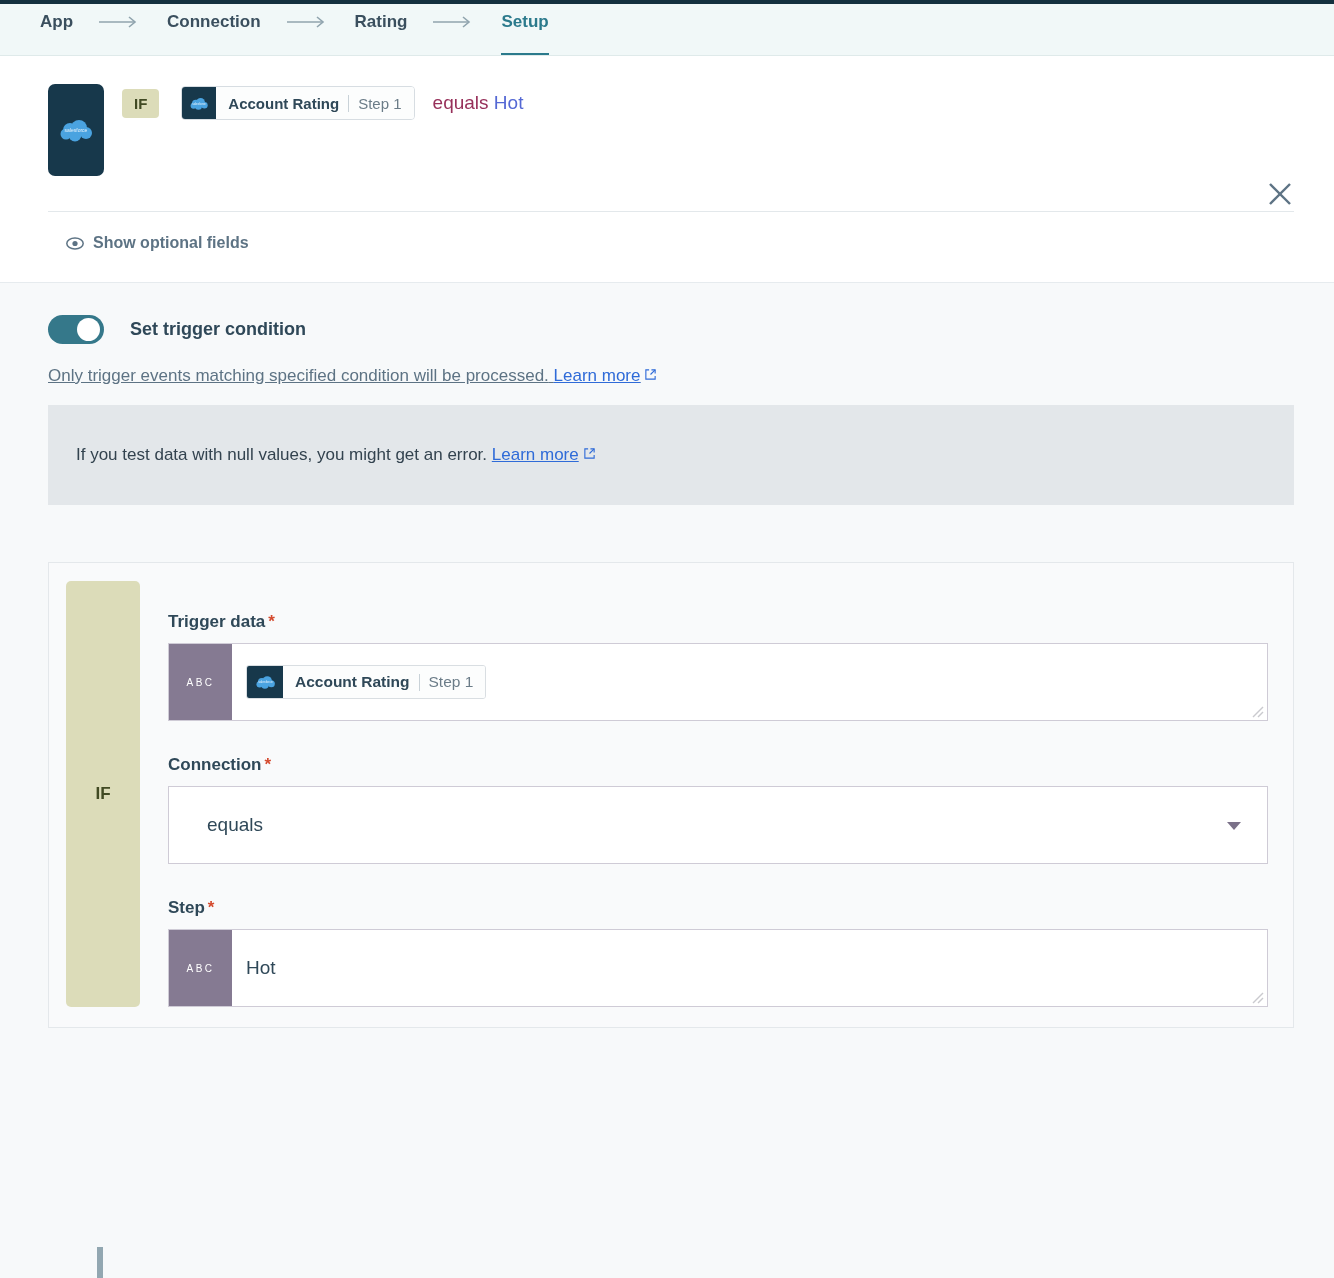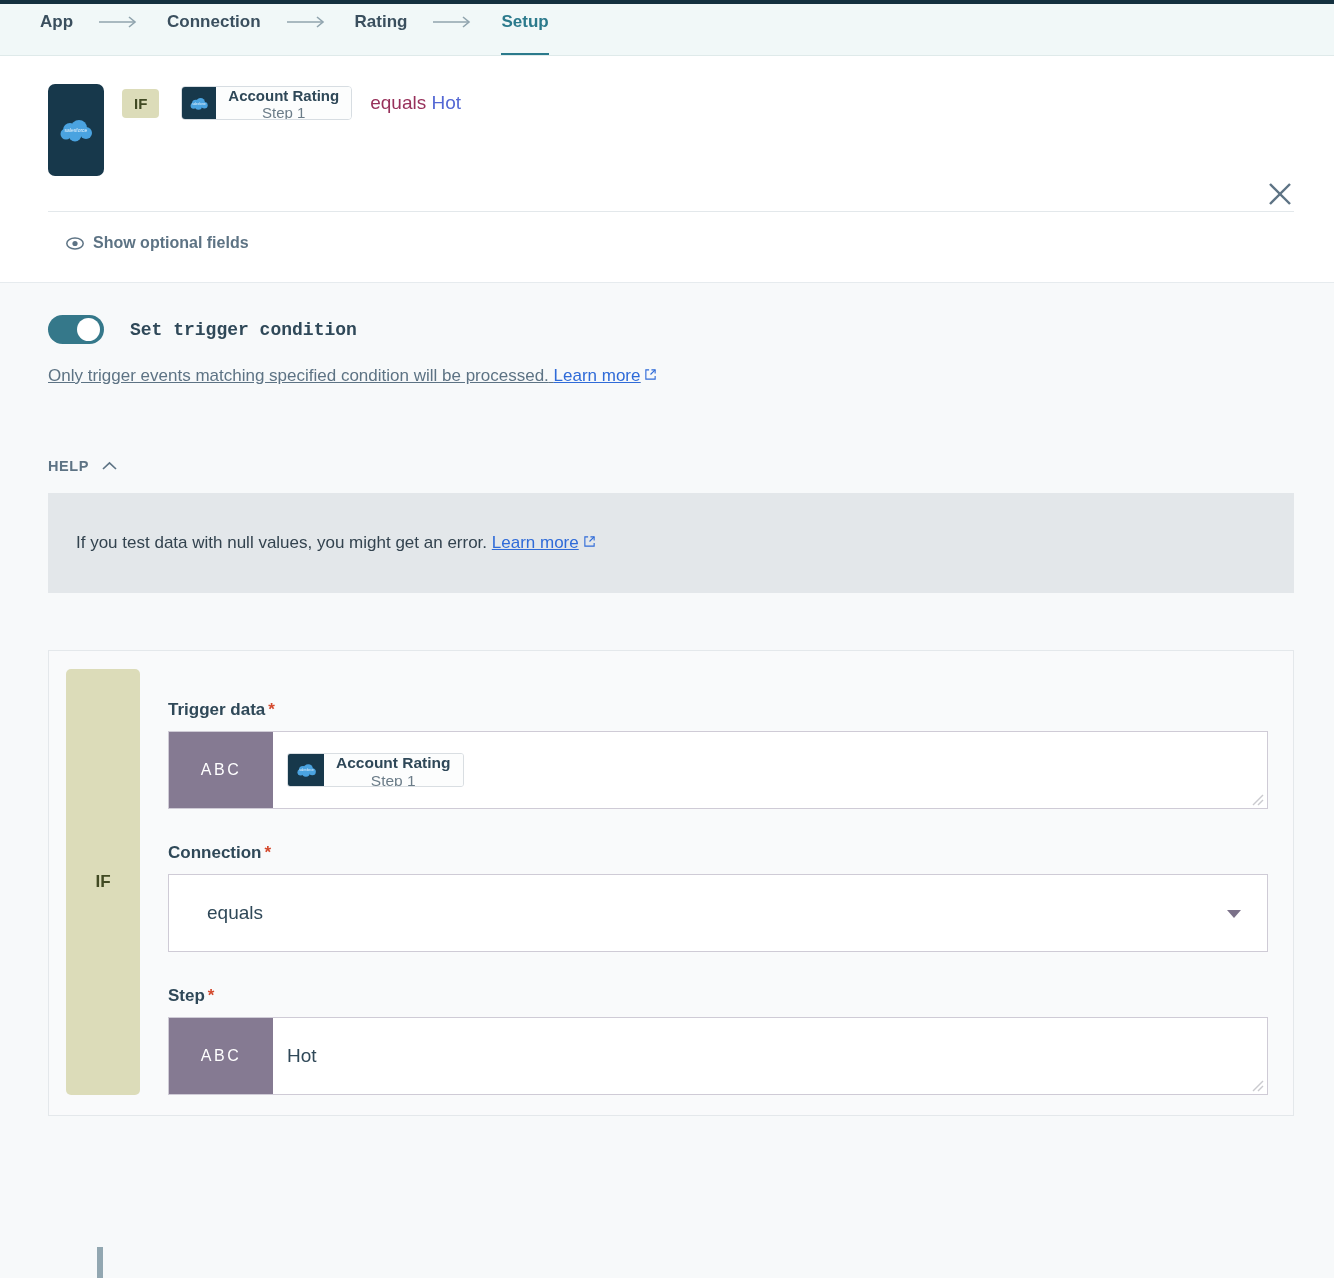--- a/index.html
+++ b/index.html
@@ -118,21 +118,20 @@
     flex: 0 0 auto;
   }
   .pill-label {
     display: flex; align-items: center;
     padding: 0 12px;
     font-size: 15px;
     font-weight: bold;
     color: #2f4858;
     background: #fcfdfd;
     white-space: nowrap;
-    flex-direction: column;
   }
   .pill-sep {
     display: inline-block;
     width: 1px; height: 17px;
     background: #c9d2d8;
     margin: 0 9px;
   }
   .pill-step { font-weight: normal; color: #6b7c88; }
   .eq-text { font-size: 19px; margin-left: 18px; white-space: nowrap; }
   .eq-op { color: #97305a; }
@@ -177,21 +176,20 @@
     position: absolute;
     top: 3px; left: 29px;
     width: 23px; height: 23px;
     border-radius: 50%;
     background: #fff;
   }
   .toggle-label {
     font-size: 18px; font-weight: bold;
     color: #2f4858;
     margin-left: 26px;
-    font-family: Liberation Mono, monospace;
   }
   .sub-text {
     margin-top: 22px;
     font-size: 17px;
     color: #5d7384;
     text-decoration: underline;
   }
   .sub-text .lnk-u {
     color: #2f6bd8; text-decoration: underline;
   }
@@ -256,25 +254,25 @@
   .req { color: #d4492d; margin-left: 3px; }
 
   .abc-input {
     display: flex;
     border: 1px solid #cfcbd6;
     background: #ffffff;
     height: 78px;
     position: relative;
   }
   .abc-tag {
-    width: 104px;
+    width: 63px;
     background: #857a92;
     color: #fff;
     display: flex; align-items: center; justify-content: center;
-    font-size: 16px;
+    font-size: 10px;
     letter-spacing: 2.5px;
     flex: 0 0 auto;
   }
   .abc-body {
     flex: 1 1 auto;
     display: flex; align-items: center;
     padding: 0 14px;
     font-size: 19px;
     color: #2f4858;
   }
@@ -438,28 +436,20 @@
 
   <div class="sub-text">
     <span>Only trigger events matching specified condition will be processed.</span>
     <a class="lnk-u" href="#">Learn more</a><span class="ext-ico"><svg width="13" height="13" viewBox="0 0 14 14">
           <path d="M5.5 2H2v10h10V8.5" fill="none" stroke="#2f6bd8" stroke-width="1.2"></path>
           <path d="M8 2h4v4" fill="none" stroke="#2f6bd8" stroke-width="1.2"></path>
           <line x1="7" y1="7" x2="12" y2="2" stroke="#2f6bd8" stroke-width="1.2"></line>
         </svg></span>
   </div>
 
-  <div class="help-row">
-    <span class="help-label">HELP</span>
-    <span class="help-chev">
-      <svg width="17" height="11" viewBox="0 0 17 11">
-          <polyline points="2,8 8.5,2 15,8" fill="none" stroke="#5d7384" stroke-width="1.7"></polyline>
-        </svg>
-    </span>
-  </div>
 
   <div class="help-box">
     <span>
       <span>If you test data with null values, you might get an error.</span>
       <a class="lnk-u" href="#">Learn more</a><span class="ext-ico"><svg width="13" height="13" viewBox="0 0 14 14">
             <path d="M5.5 2H2v10h10V8.5" fill="none" stroke="#2f6bd8" stroke-width="1.2"></path>
             <path d="M8 2h4v4" fill="none" stroke="#2f6bd8" stroke-width="1.2"></path>
             <line x1="7" y1="7" x2="12" y2="2" stroke="#2f6bd8" stroke-width="1.2"></line>
           </svg></span>
     </span>

